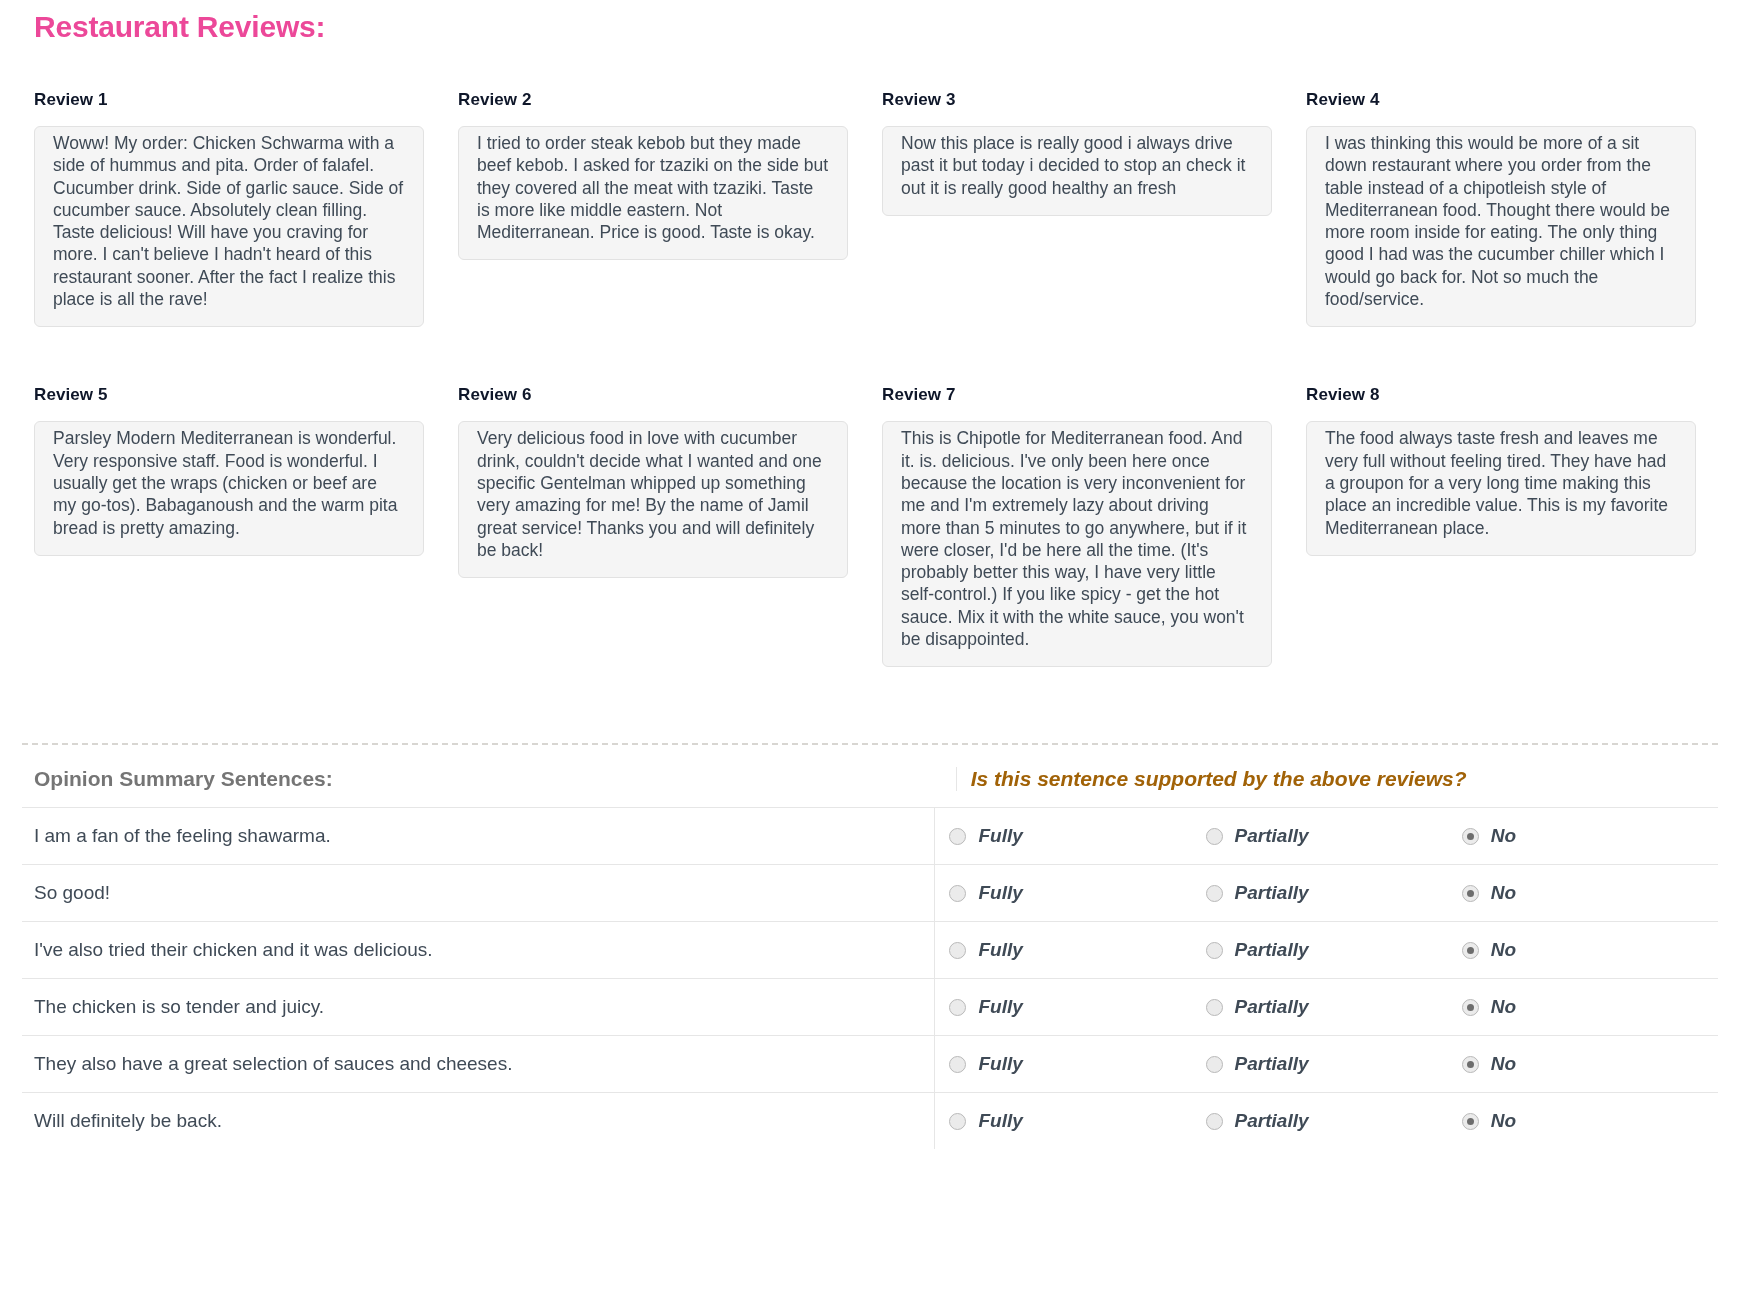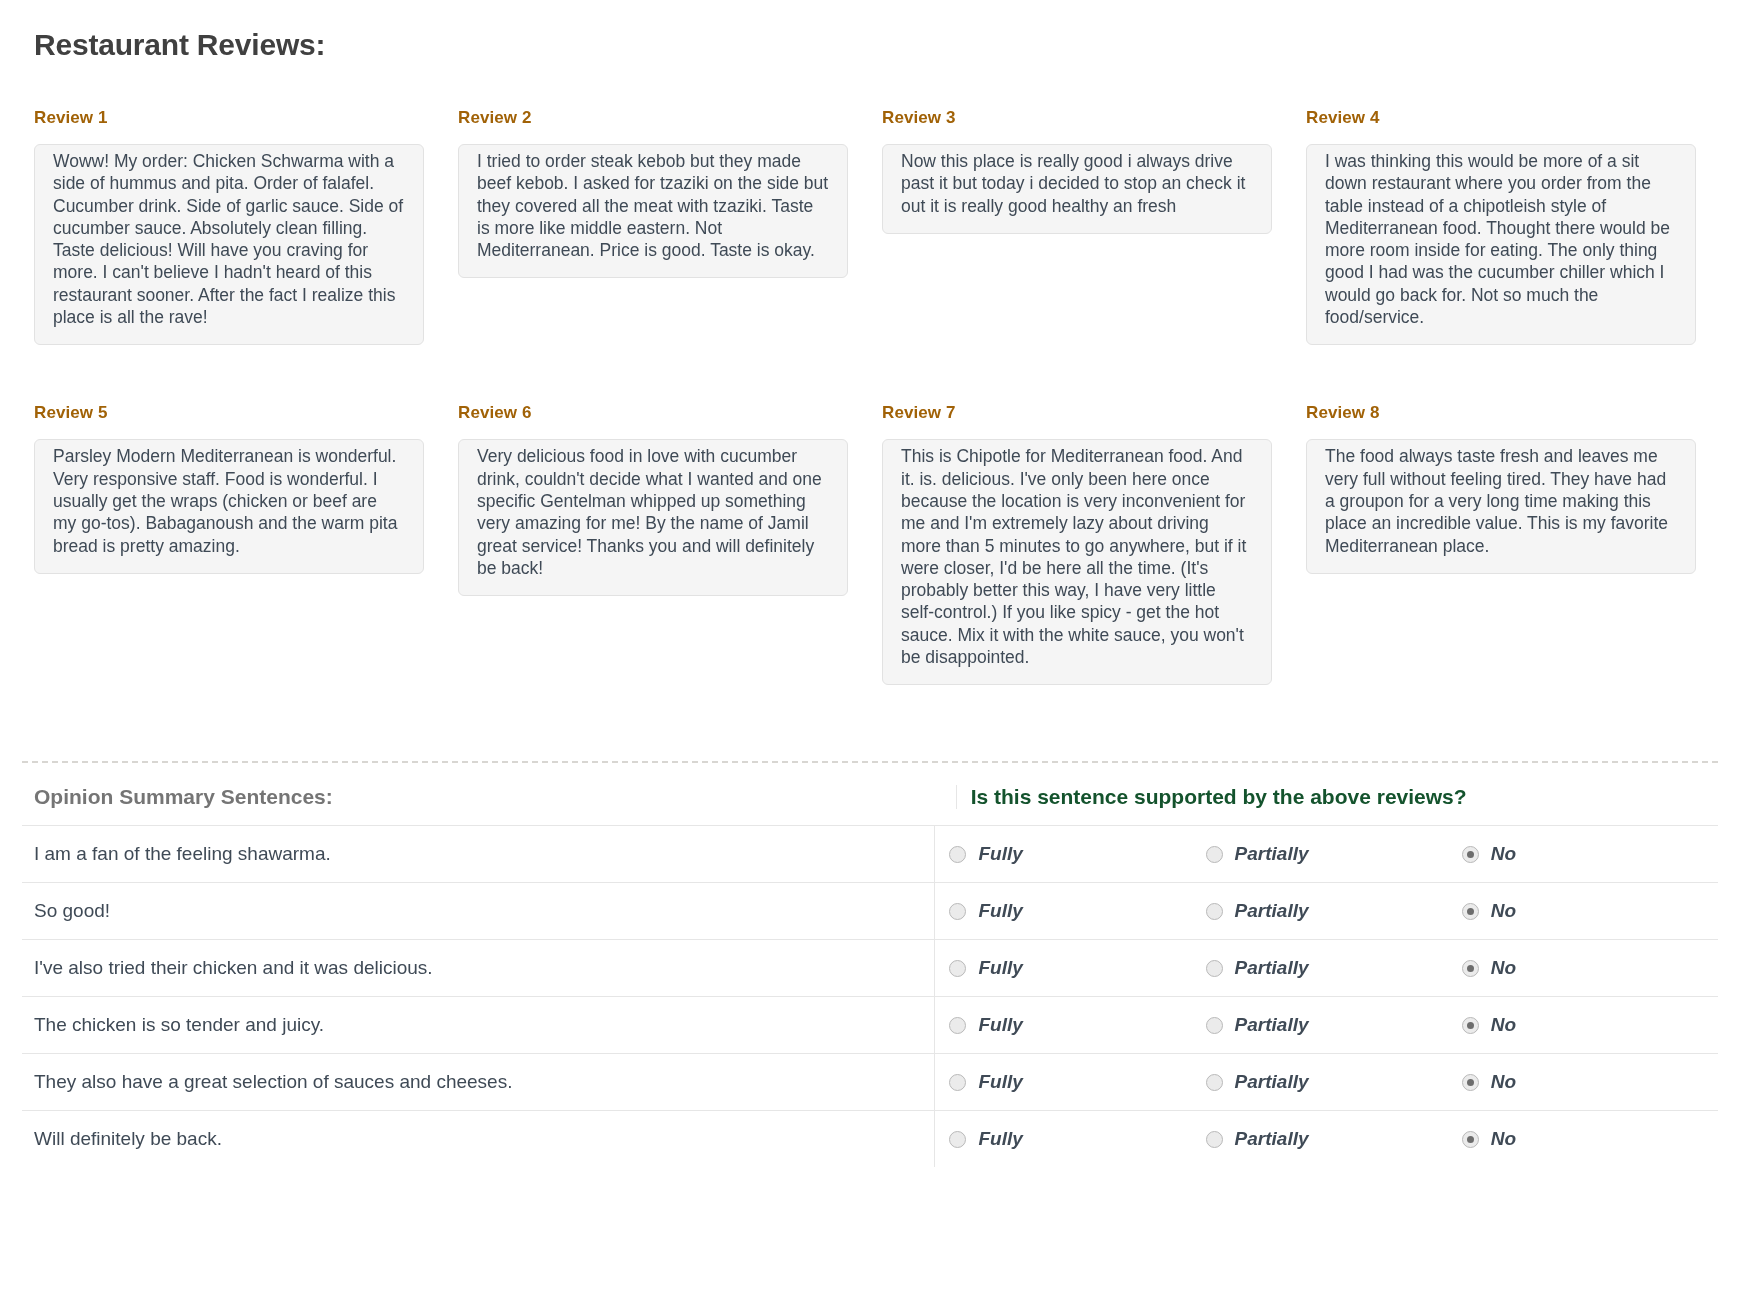--- a/index.html
+++ b/index.html
@@ -11,38 +11,38 @@
     font-family: "Liberation Sans", "DejaVu Sans", sans-serif;
     -webkit-font-smoothing: antialiased;
   }
   .page {
     width: 1740px;
     padding: 0 22px;
   }
   .page-title {
     font-size: 30px;
     font-weight: bold;
-    color: #404040;
-    margin: 28px 0 0 12px;
+    color: #ec4899;
+    margin: 10px 0 0 12px;
     letter-spacing: -0.2px;
   }
   .reviews-grid {
     display: flex;
     flex-wrap: wrap;
     margin-top: 46px;
   }
   .review-cell {
     width: 25%;
     padding: 0 22px 0 12px;
     margin-bottom: 58px;
   }
   .review-label {
     font-size: 17px;
     font-weight: bold;
-    color: #a16207;
+    color: #0f172a;
     margin-bottom: 16px;
     letter-spacing: 0.1px;
   }
   .review-box {
     background: #f5f5f5;
     border: 1px solid #e2e2e2;
     border-radius: 6px;
     padding: 5px 18px 16px 18px;
     font-size: 17.5px;
     line-height: 22.3px;
@@ -68,23 +68,24 @@
     width: 53.8%;
     font-size: 21px;
     font-weight: bold;
     color: #757575;
     padding-left: 12px;
   }
   .survey-header-right {
     width: 46.2%;
     font-size: 21px;
     font-weight: bold;
-    color: #14532d;
+    color: #a16207;
     padding-left: 14px;
     border-left: 1px solid #e6e6e6;
+    font-style: italic;
   }
   .survey-row {
     display: flex;
     align-items: stretch;
     border-top: 1px solid #e6e6e6;
   }
   .survey-row .sentence {
     width: 53.8%;
     font-size: 19px;
     color: #3f4a56;

